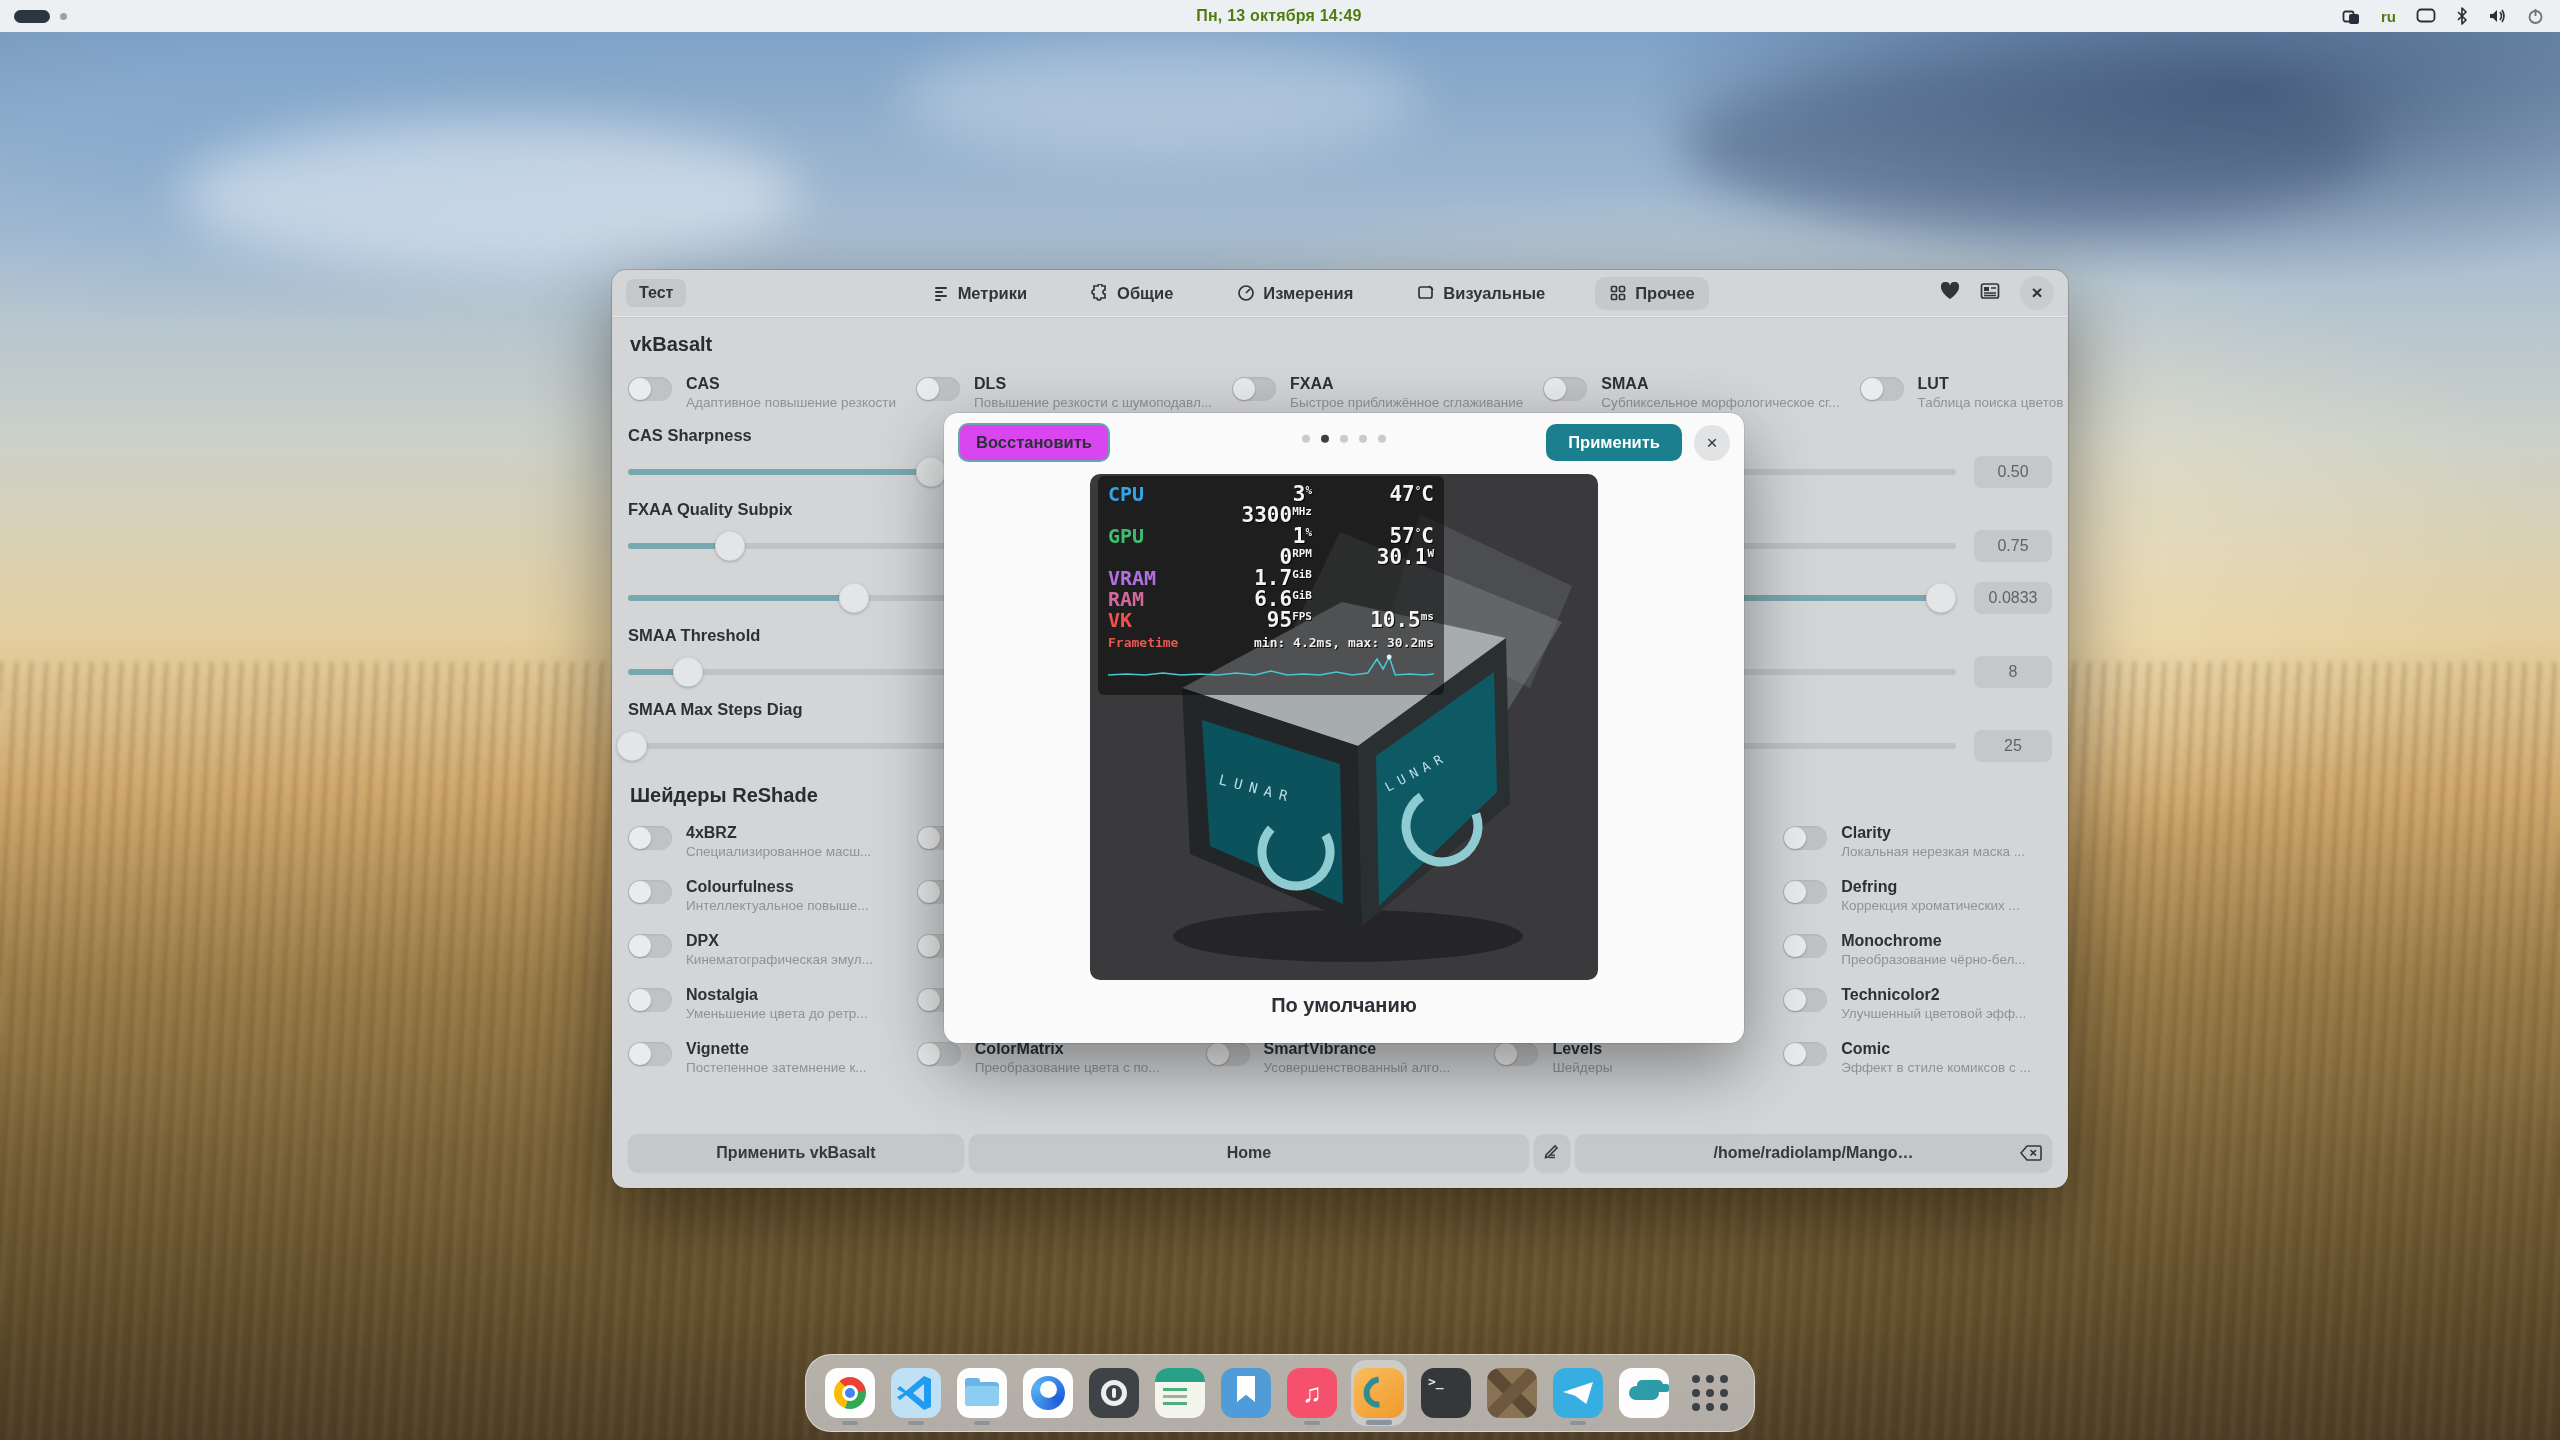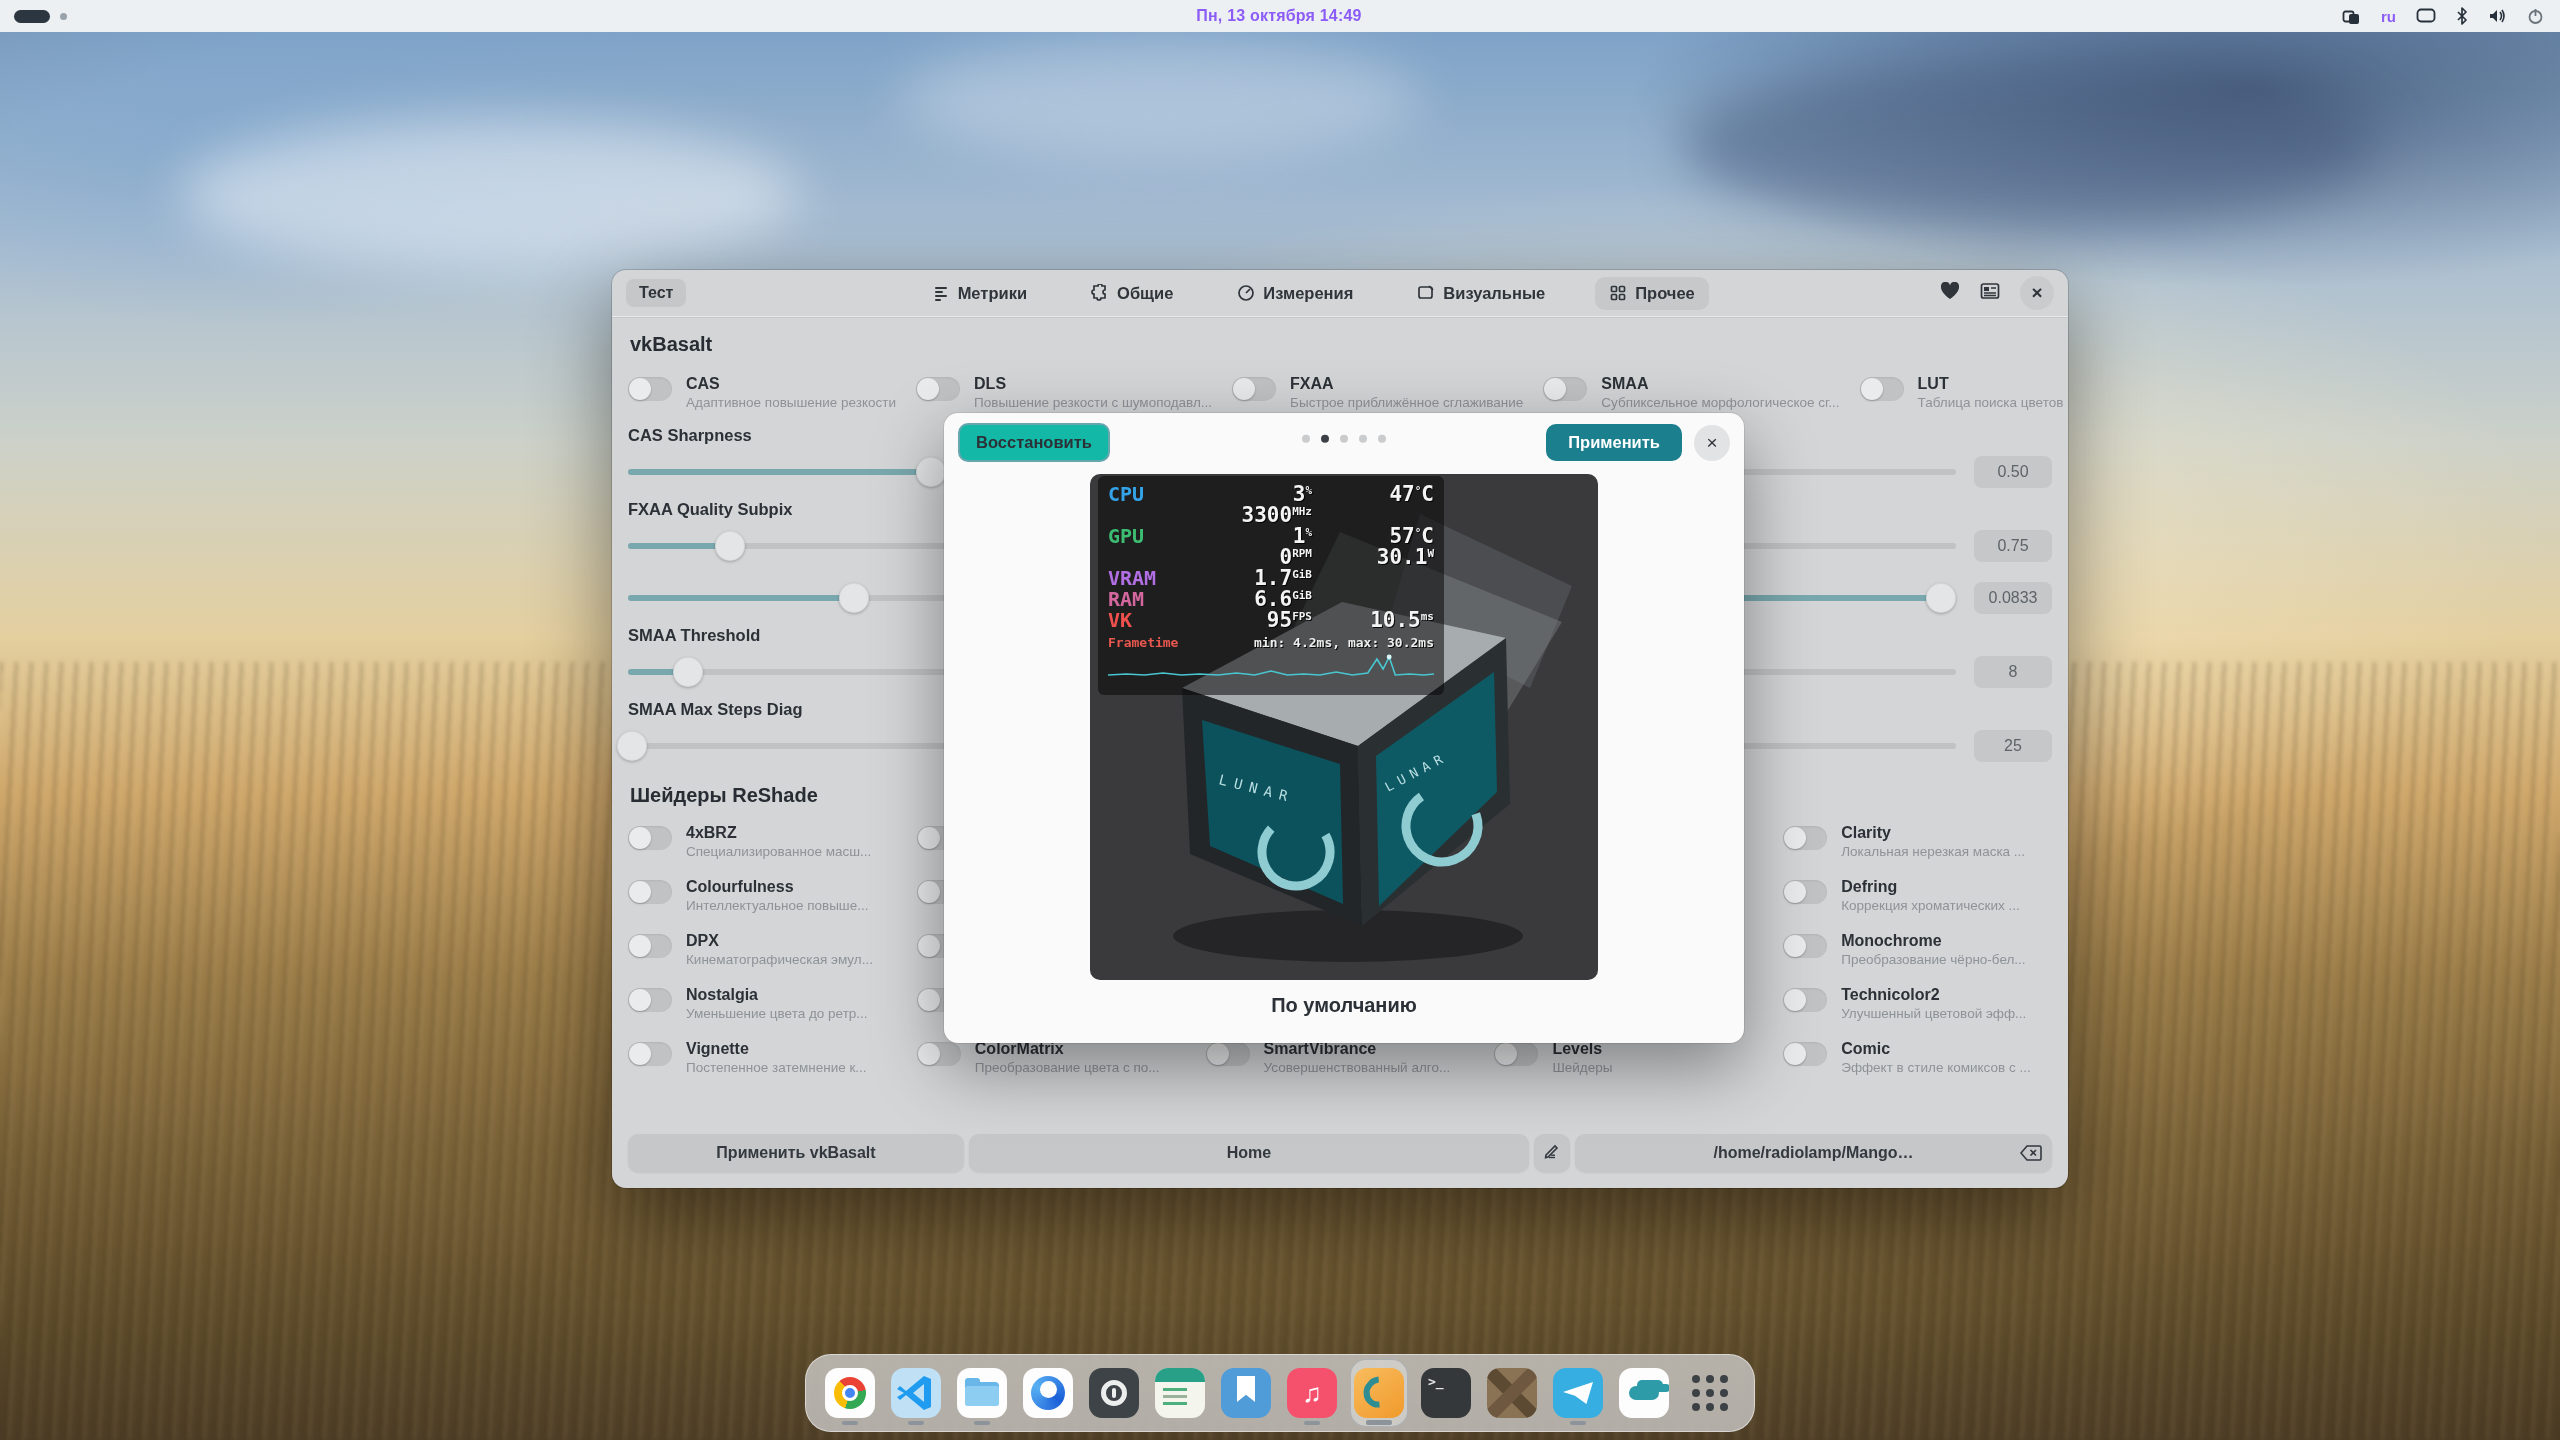--- a/index.html
+++ b/index.html
@@ -16,21 +16,21 @@
   .c1{left:180px;top:120px;width:620px;height:150px;background:rgba(235,240,245,.55);}
   .c2{left:1680px;top:60px;width:700px;height:170px;background:rgba(60,80,115,.45);}
   .c3{left:900px;top:40px;width:520px;height:120px;background:rgba(220,230,240,.4);}
   .wheat{position:absolute;left:0;right:0;top:46%;bottom:0;
     background:repeating-linear-gradient(93deg, rgba(62,46,20,.28) 0 3px, rgba(255,228,165,.14) 3px 6px, transparent 6px 15px);
     filter:blur(2px);}
   .vig{position:absolute;left:0;right:0;top:32px;bottom:0;
     background:radial-gradient(120% 90% at 50% 40%, transparent 55%, rgba(40,28,12,.35) 100%);}
 
   
-  #topbar{position:absolute;left:0;top:0;width:2560px;height:32px;background:#edf0f3;display:flex;align-items:center;color:#8b5cf6;z-index:50;}
+  #topbar{position:absolute;left:0;top:0;width:2560px;height:32px;background:#edf0f3;display:flex;align-items:center;color:#4d7c0f;z-index:50;}
   .tb-left{display:flex;align-items:center;gap:10px;margin-left:14px;width:420px;}
   .tb-pill{width:36px;height:13px;border-radius:7px;background:#2b3640;}
   .tb-dot{width:7px;height:7px;border-radius:50%;background:#9aa2aa;}
   .tb-clock{flex:1;text-align:center;font-weight:bold;font-size:16px;letter-spacing:.2px;}
   .tb-right{display:flex;align-items:center;gap:20px;margin-right:16px;width:420px;justify-content:flex-end;}
   .tb-right svg{display:block;}
   .tb-lang{font-weight:bold;font-size:15px;}
 
   
   #appwin{position:absolute;left:612px;top:270px;width:1456px;height:918px;background:#d3d5d7;border-radius:14px;
@@ -70,21 +70,21 @@
   .fb1{flex:0 0 336px;}
   .fb2{flex:0 0 560px;}
   .fb-ico{flex:0 0 36px;}
   .fb-path{flex:1;position:relative;}
   .fb-path .clear{position:absolute;right:10px;top:50%;transform:translateY(-50%);display:flex;}
 
   
   #dialog{position:absolute;left:944px;top:413px;width:800px;height:630px;background:#fafafa;border-radius:14px;z-index:20;
     box-shadow:0 24px 70px rgba(0,0,0,.4), 0 0 0 1px rgba(0,0,0,.08);display:flex;flex-direction:column;align-items:center;}
   .dhead{width:100%;box-sizing:border-box;display:flex;align-items:center;padding:10px 14px 0 14px;position:relative;}
-  .btn-restore{background:#14b8a6;border:2px solid #68a6ae;border-radius:10px;padding:8px 16px;font-weight:bold;font-size:16.5px;color:#2b3137;}
+  .btn-restore{background:#d946ef;border:2px solid #68a6ae;border-radius:10px;padding:8px 16px;font-weight:bold;font-size:16.5px;color:#2b3137;}
   .dots{position:absolute;left:50%;top:50%;transform:translate(-50%,-40%);display:flex;gap:11px;}
   .dot{width:8px;height:8px;border-radius:50%;background:#c9cbcd;}
   .dot.active{background:#3a4046;}
   .dhead-right{margin-left:auto;display:flex;align-items:center;gap:12px;}
   .btn-apply{background:#1b7f8e;color:#fff;border-radius:10px;padding:9px 22px;font-weight:bold;font-size:16.5px;}
   .dlg-close{width:36px;height:36px;border-radius:50%;background:#e2e3e4;display:flex;align-items:center;justify-content:center;font-size:19px;color:#2f353b;}
 
   .preview{width:508px;height:506px;margin-top:12px;background:#3a3a3c;border-radius:10px;position:relative;overflow:hidden;flex:none;}
   .preview svg.cube{position:absolute;left:0;top:0;}
   .osd{position:absolute;left:8px;top:2px;width:346px;box-sizing:border-box;background:rgba(8,8,8,.55);border-radius:6px;

